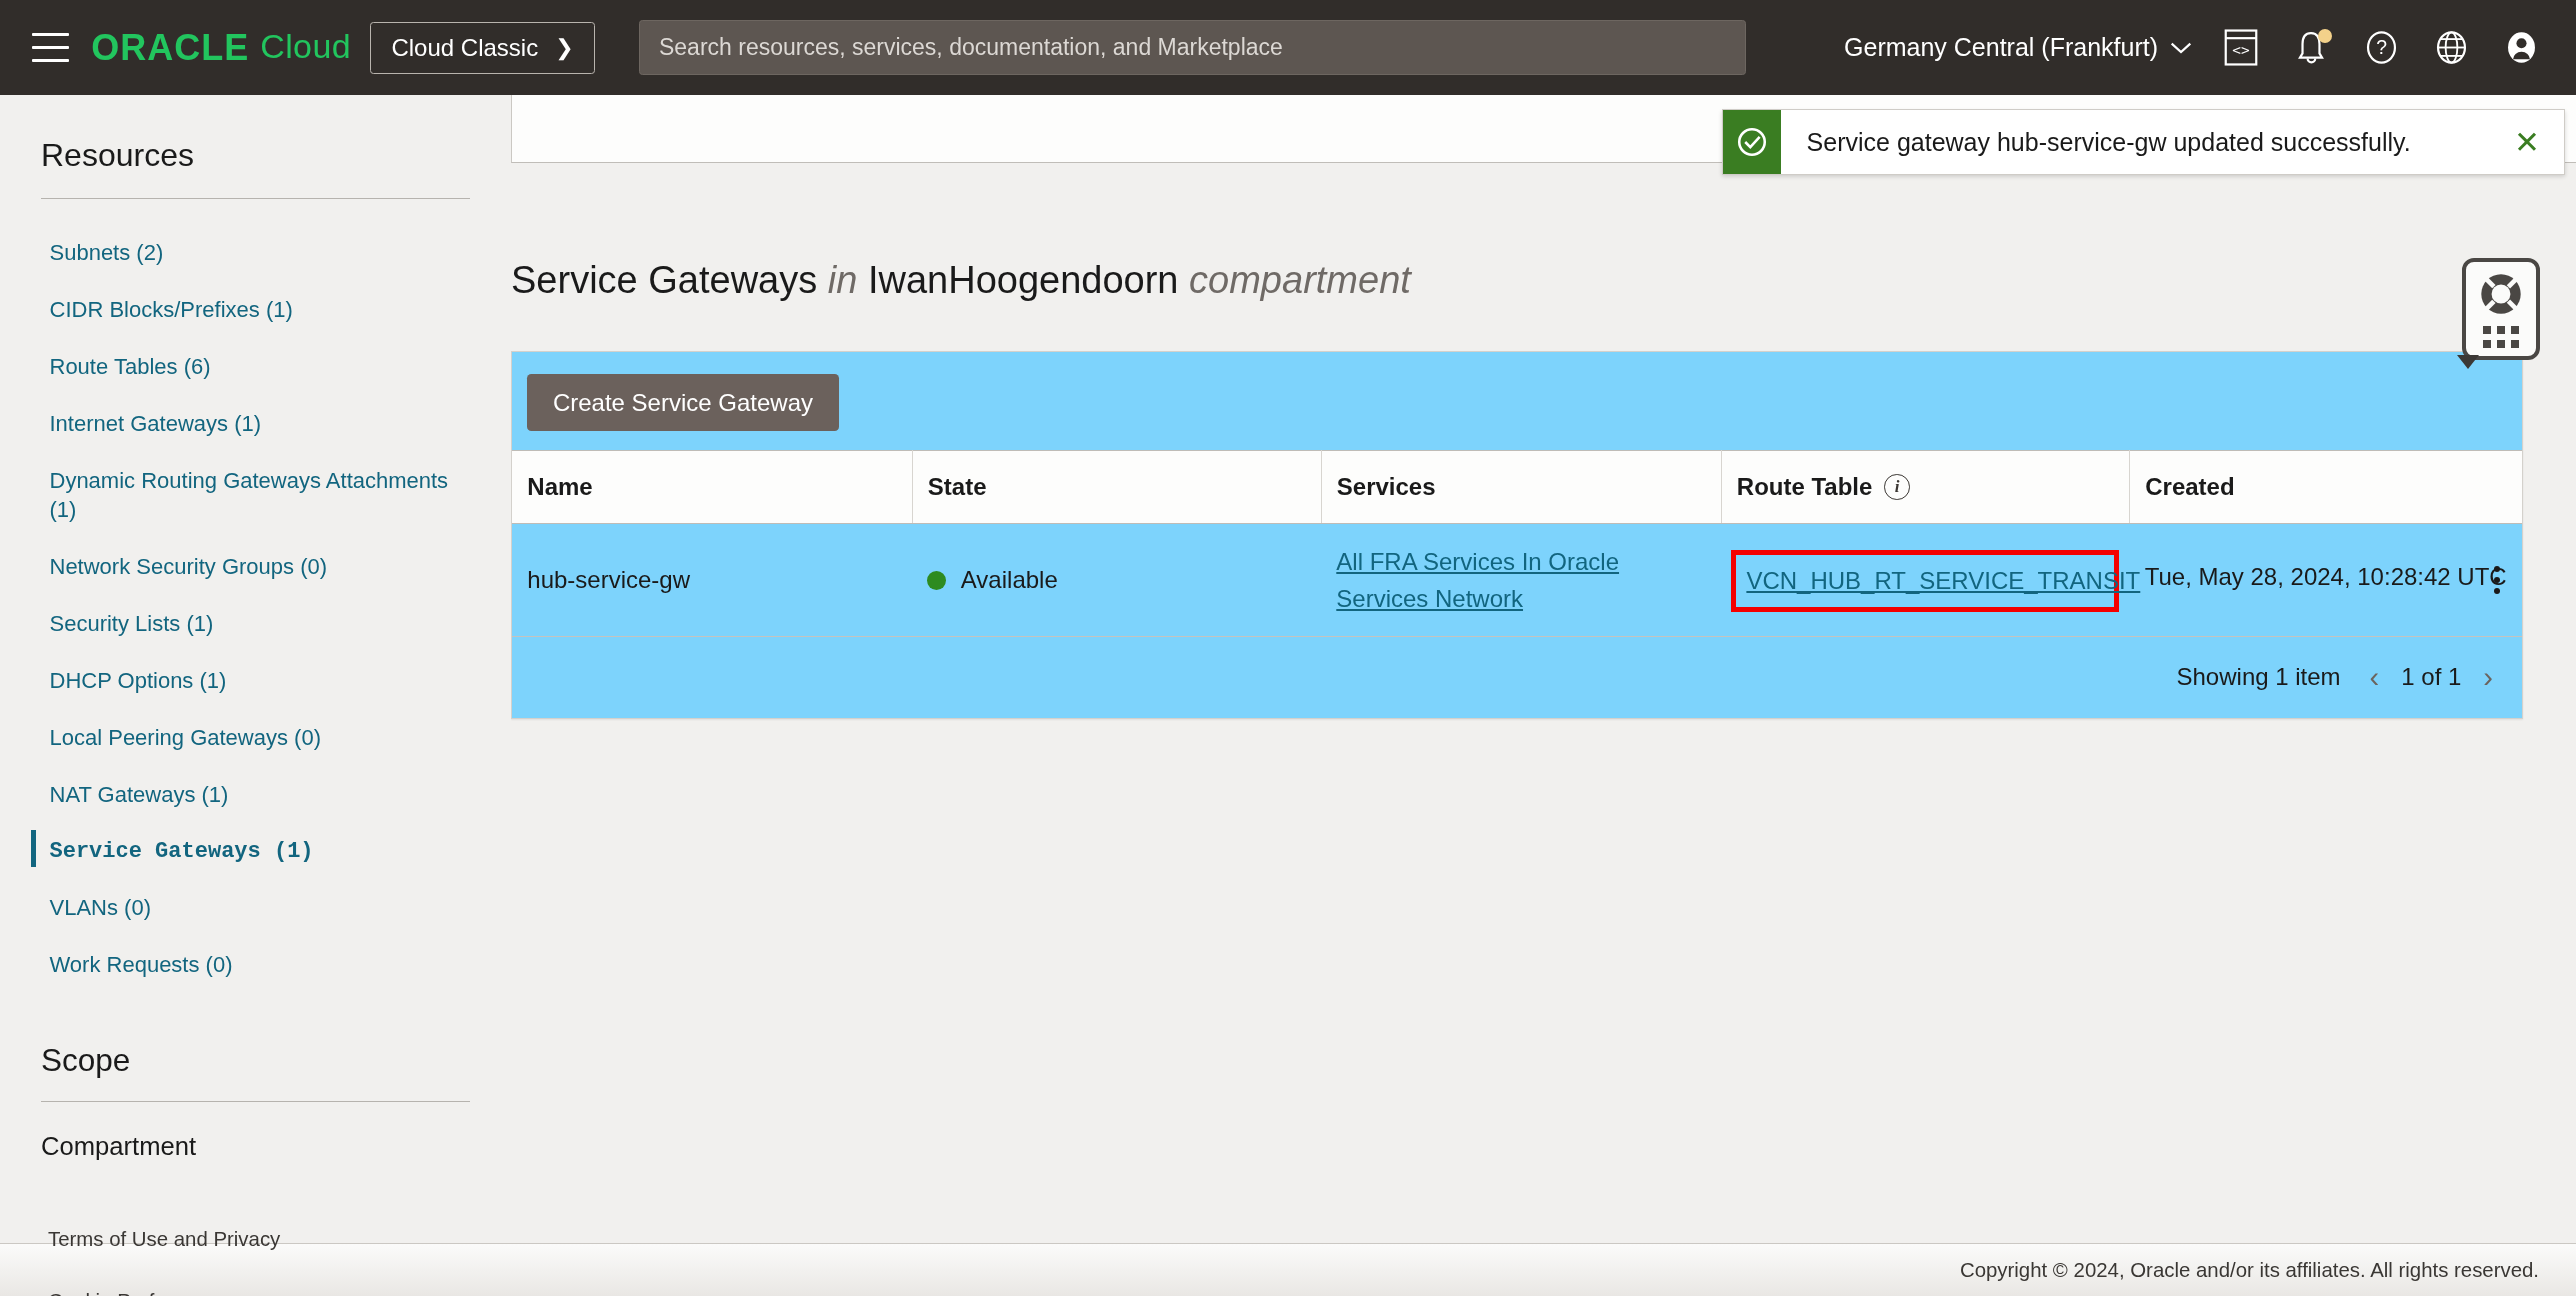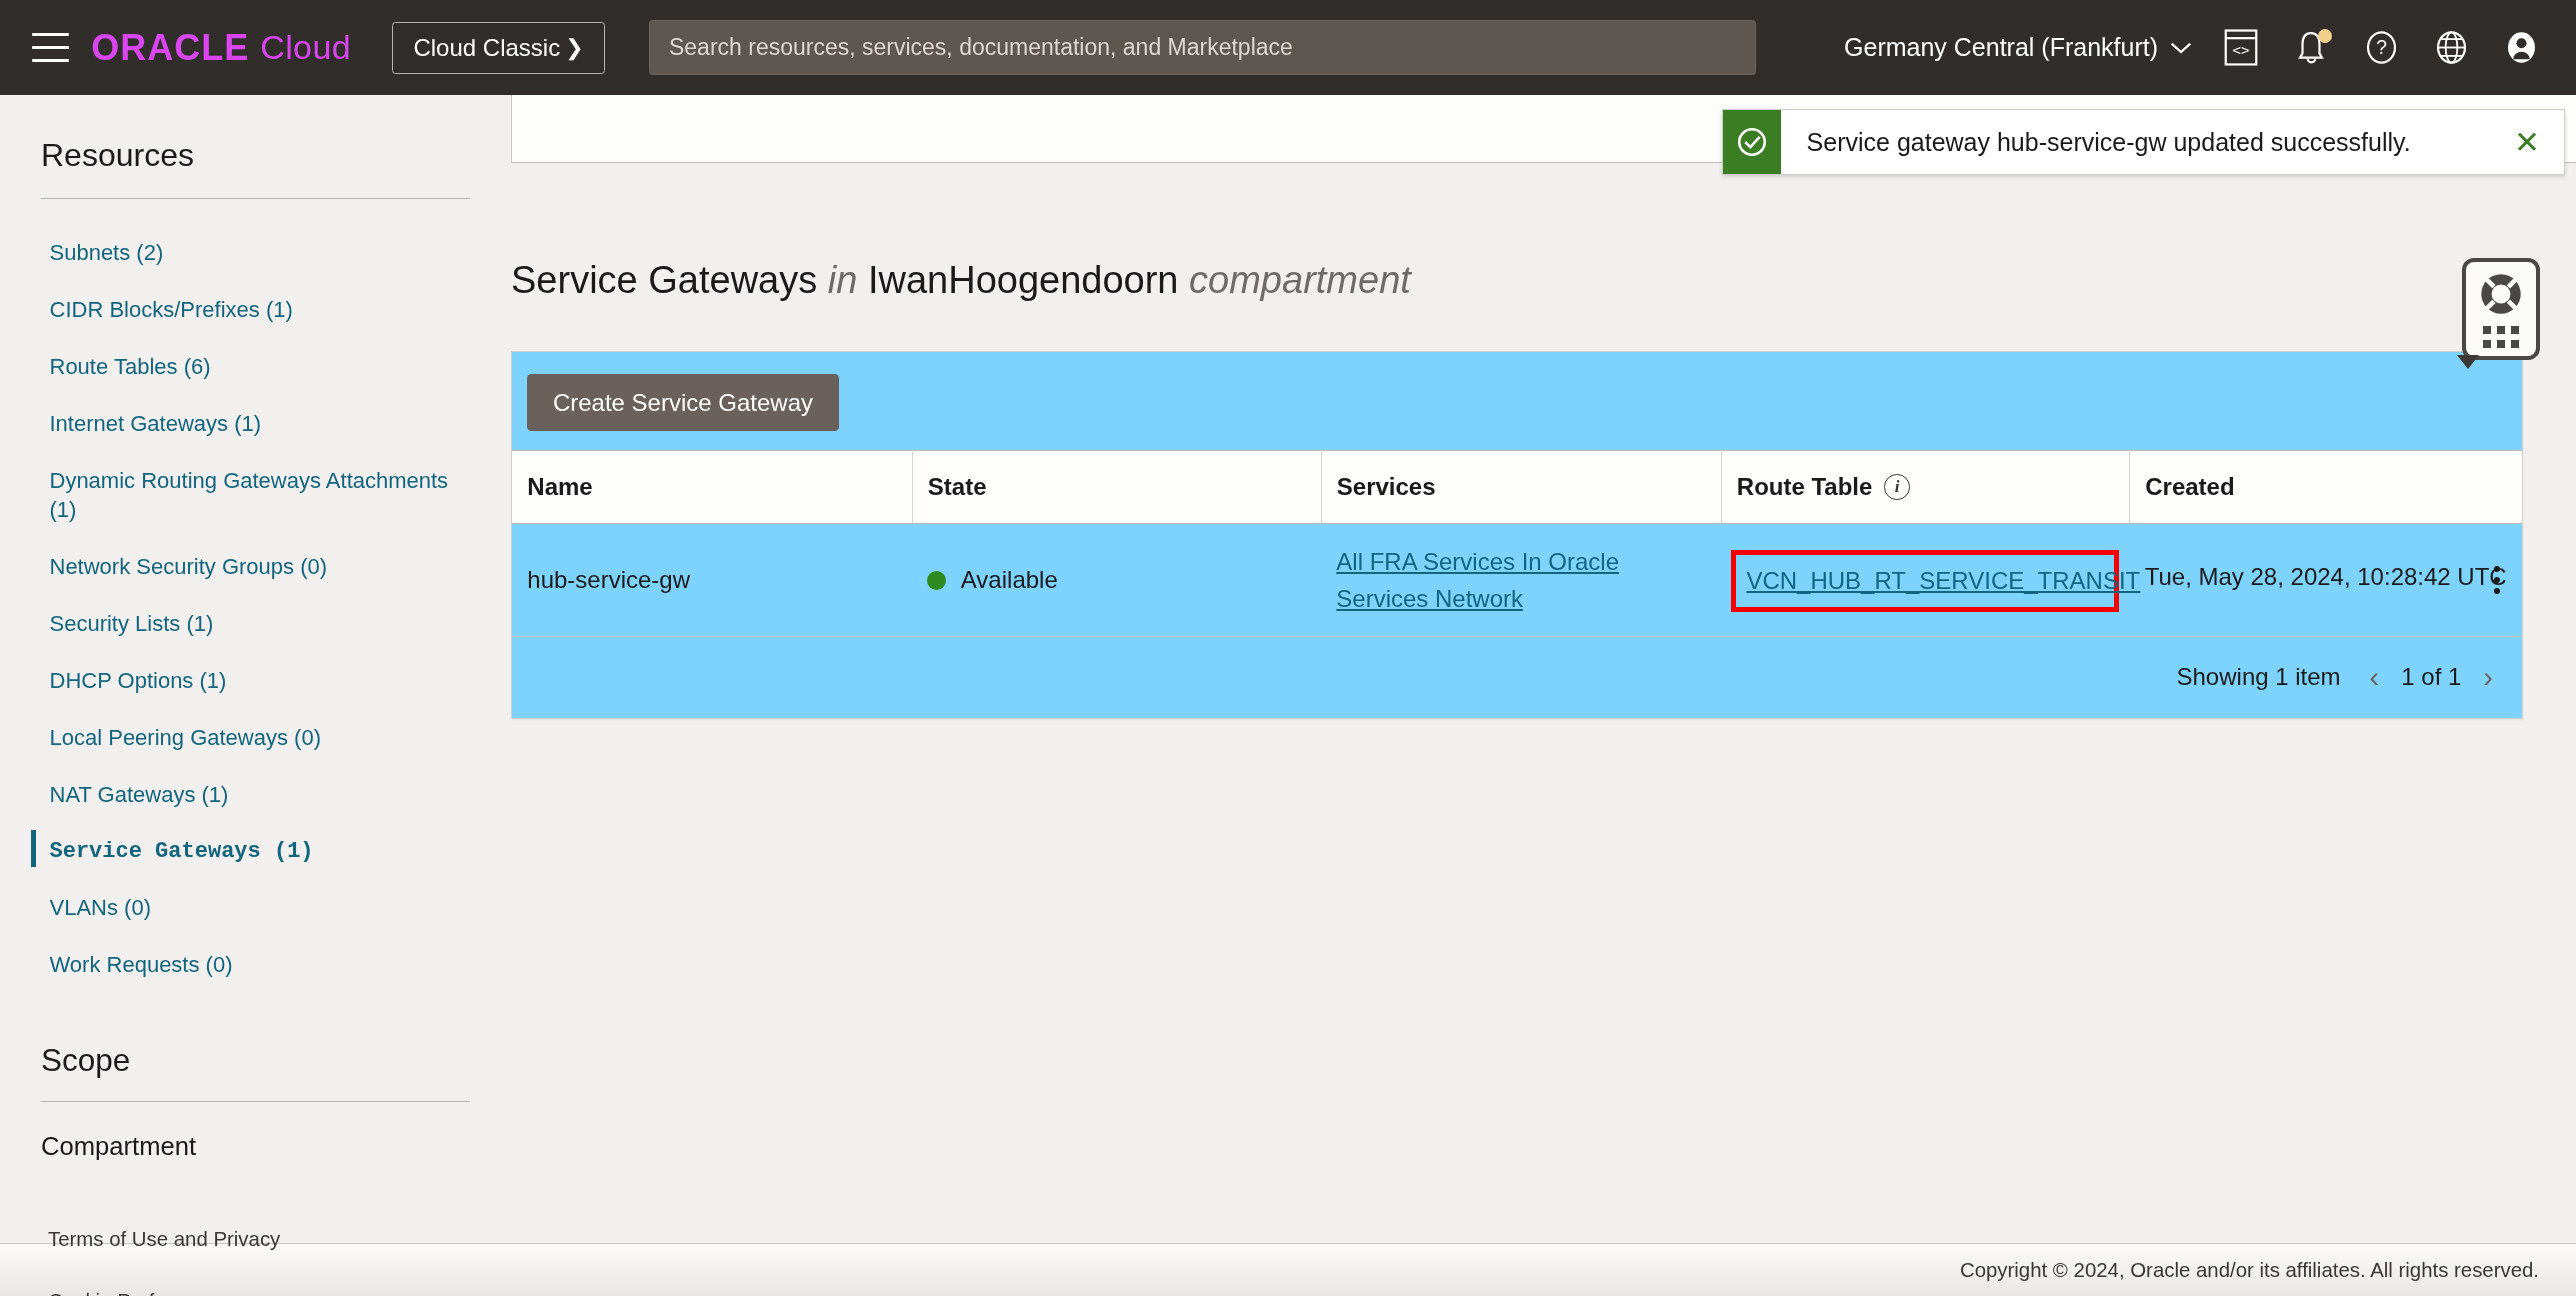--- a/index.html
+++ b/index.html
@@ -16,31 +16,31 @@
     width: 2576px; height: 95px;
     background: #312d2a;
     display: flex; align-items: center;
     padding: 0 22px;
     z-index: 40;
   }
   .hamburger { width: 37px; height: 29px; margin-left: 10.2px; margin-right: 22px;
                display: flex; flex-direction: column; justify-content: space-between; cursor: pointer; }
   .hamburger span { display: block; height: 3.4px; background: #fff; border-radius: 0.9px; }
 
-  .oracle-logo { display: flex; align-items: center; color: #d946ef; margin-right: 41px; }
+  .oracle-logo { display: flex; align-items: flex-start; color: #22c55e; margin-right: 19px; }
   .oracle-word {
     font-size: 36px; font-weight: 700; letter-spacing: 1px;
   }
   .cloud-word { font-size: 34px; font-weight: 400; margin-left: 11px; letter-spacing: 0.4px; }
 
   .cloud-classic {
     border: 0.9px solid #b9b4ae; color: #fff;
     background: transparent; border-radius: 3.4px;
     font-size: 24px; padding: 11px 20.4px;
-    display: flex; align-items: center; gap: 5px;
+    display: flex; align-items: center; gap: 17px;
     cursor: pointer; white-space: nowrap;
   }
   .cc-chev { font-size: 22px; }
 
   .search-wrap { flex: 0 0 auto; margin-left: 44px; }
   .search-box {
     width: 1107px; height: 55px;
     background: #5d5651; border: 0.9px solid #6d6660; border-radius: 3.4px;
     color: #dcd8d4; font-size: 23px;
     padding: 0 19px; outline: none;

